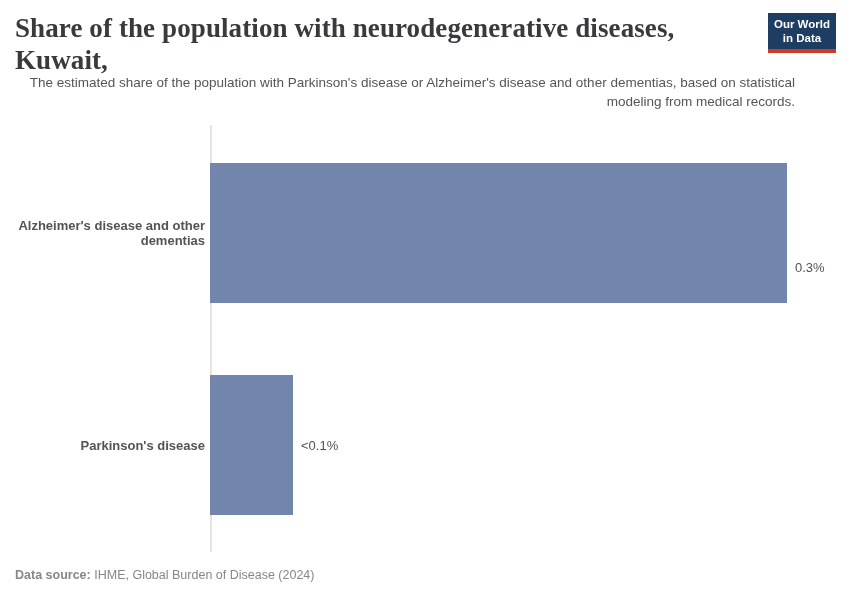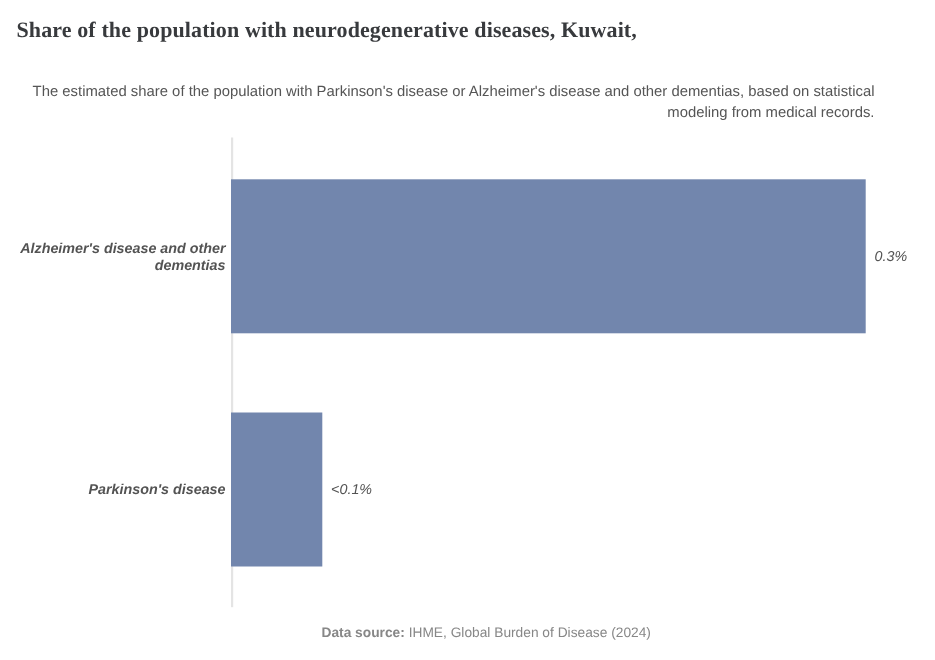--- a/index.html
+++ b/index.html
@@ -16,21 +16,21 @@
   }
 
   
   .chart-title {
     position: absolute;
     left: 15px;
     top: 12px;
     width: 740px;
     font-family: "Liberation Serif", serif;
     font-weight: 700;
-    font-size: 20px;
+    font-size: 27px;
     line-height: 32px;
     color: #383a3d;
     letter-spacing: 0.1px;
   }
   .chart-title .tline { display: block; }
   .chart-subtitle {
     position: absolute;
     left: 15px;
     top: 74px;
     width: 780px;
@@ -47,21 +47,21 @@
     padding: 5px 2px 4px 2px;
     text-align: center;
     color: #ffffff;
     font-size: 11.5px;
     font-weight: 700;
     line-height: 13.5px;
   }
   .owid-logo .logo-line { display: block; }
 
   
-  .plot { position: absolute; left: 0; top: 0; width: 850px; height: 540px; font-style: italic; }
+  .plot { position: absolute; left: 0; top: 0; width: 850px; height: 540px; }
   .y-axis-line {
     position: absolute;
     left: 210px;
     top: 125px;
     width: 2px;
     height: 427px;
     background: #e4e4e4;
   }
   .bar-row { position: absolute; left: 0; width: 850px; height: 140px; }
   .bar-row.r0 { top: 163px; }
@@ -93,48 +93,51 @@
     white-space: nowrap;
   }
 
   
   .footer {
     position: absolute;
     left: 15px;
     right: 15px;
     top: 567px;
     display: flex;
-    justify-content: center;
+    justify-content: flex-start;
     font-size: 12.5px;
     line-height: 16px;
     color: #878787;
-    margin-left: 34px;
   }
   .source-label { font-weight: 700; }
   .credit-link { color: #878787; text-decoration: none; }
 </style>
 </head>
 <body>
 
 <div class="page">
 
   <h1 class="chart-title">
       <span class="tline">Share of the population with neurodegenerative diseases, Kuwait,</span>
     </h1>
 
+  <div class="owid-logo" style="background: rgb(29, 61, 99); border-bottom: 4px solid rgb(204, 59, 46);">
+    <span class="logo-line">Our World</span>
+    <span class="logo-line">in Data</span>
+  </div>
 
   <p class="chart-subtitle">The estimated share of the population with Parkinson's disease or Alzheimer's disease and other dementias, based on statistical modeling from medical records.</p>
 
   <div class="plot">
     <div class="y-axis-line" style="background: rgb(228, 228, 228);"></div>
 
     <div class="bar-row r0">
       <div class="category-label">Alzheimer's disease and other dementias</div>
       <div class="bar" style="width: 577px; background: rgb(114, 134, 173);"></div>
-      <div class="value-label" style="left: 795px;">0.3%</div>
+      <div class="value-label" style="left: 795px; margin-top: 34px;">0.3%</div>
     </div>
 
     <div class="bar-row r1">
       <div class="category-label">Parkinson's disease</div>
       <div class="bar" style="width: 83px; background: rgb(114, 134, 173);"></div>
       <div class="value-label" style="left: 301px;">&lt;0.1%</div>
     </div>
   </div>
 
   <div class="footer">

